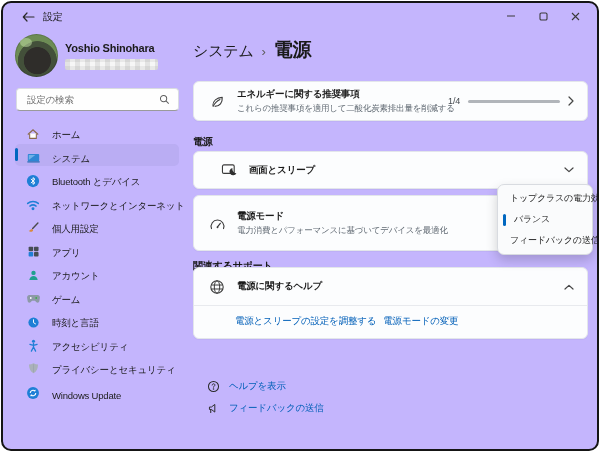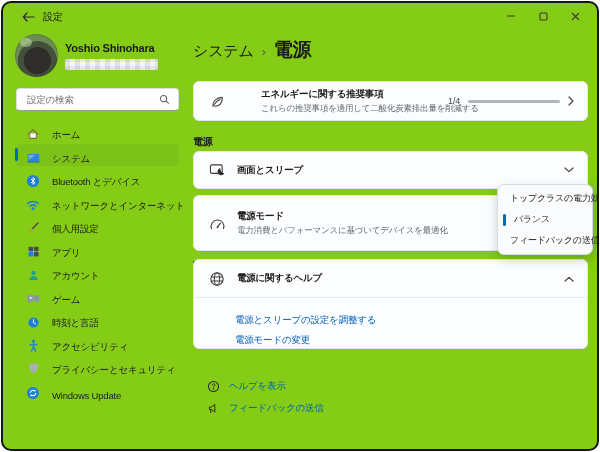--- a/index.html
+++ b/index.html
@@ -1,18 +1,18 @@
 <!DOCTYPE html>
 <html><head>
 <meta charset="utf-8">
 <style>
   html,body{margin:0;padding:0;background:#fff;font-family:"Liberation Sans","DejaVu Sans",sans-serif;}
   .stage{position:relative;width:600px;height:452px;background:#fff;overflow:hidden;}
   .win{position:absolute;left:1px;top:1px;right:1px;bottom:1px;border:2px solid #151515;border-radius:10px;
-       background:#84cc16;overflow:hidden;}
+       background:#c4b5fd;overflow:hidden;}
   *{box-sizing:border-box;letter-spacing:-0.2px;}
   
   .titlebar{position:absolute;left:0;top:0;right:0;height:28px;display:flex;align-items:center;}
   .back-btn{position:absolute;left:14px;top:4px;width:22px;height:20px;display:flex;align-items:center;justify-content:center;border-radius:4px;}
   .app-title{position:absolute;left:40px;top:7px;font-size:10px;color:#1b1b1b;}
   .win-controls{position:absolute;right:6px;top:0;height:28px;display:flex;}
   .wc{width:32px;height:26px;display:flex;align-items:center;justify-content:center;}
   
   .avatar{position:absolute;left:12px;top:31px;width:43px;height:43px;border-radius:50%;
      background:radial-gradient(circle at 52% 62%,#2f2d2a 0 38%,#43503a 40% 55%,#6d8c55 57% 78%,#86a86a 80% 100%);
@@ -53,21 +53,21 @@
   .prog-fill{height:100%;background:#0067c0;border-radius:2px;}
   .section-h{position:absolute;left:190px;font-size:10px;font-weight:bold;color:#1b1b1b;}
   
   .flyout{position:absolute;left:494px;top:181px;width:96px;background:#fafbfc;border:1px solid #d8dbe0;
      border-radius:7px;box-shadow:0 5px 12px rgba(0,0,0,.18);padding:3px;z-index:5;}
   .fly-item{position:relative;height:21px;display:flex;align-items:center;padding-left:9px;border-radius:4px;
      font-size:9px;color:#1b1b1b;white-space:nowrap;}
   .fly-item.sel{padding-left:13px;}
   .fly-item.sel::before{content:"";position:absolute;left:2px;top:4.5px;width:2.5px;height:12px;border-radius:2px;background:#0067c0;}
   
-  .help-links{border-top:1px solid #e8eaee;padding:16px 0 11px 41px;display:flex;flex-direction:column;gap:7px;}
+  .help-links{border-top:1px solid #e8eaee;padding:9px 0 11px 41px;display:flex;flex-direction:row;gap:7px;}
   .blue-link{font-size:9.5px;color:#005fb8;white-space:nowrap;}
   .footer-link{position:absolute;left:204px;display:flex;align-items:center;gap:9px;}
   .footer-link .blue-link{font-size:9.5px;}
   svg{display:block;}
 </style>
 </head>
 <body>
 <div class="stage">
 <div class="win">
 
@@ -227,21 +227,21 @@
     </div>
   </div>
 
   <div class="breadcrumb">
     <span class="bc-parent">システム</span>
     <span class="bc-sep">›</span>
     <span class="bc-current">電源</span>
   </div>
 
   <div class="card" style="top:78px;height:40px;">
-    <div class="row" style="height:100%;gap:24px;">
+    <div class="row" style="height:100%;">
       <span class="ic18">
         <svg width="17" height="17" viewBox="0 0 18 18">
               <path d="M4 13.6C4 8.2 8.2 5 14 4.6c.4 5.8-2.6 9.6-8 9.6" fill="none" stroke="#3b3b3b" stroke-width="1.2" stroke-linejoin="round"></path>
               <path d="M4.4 14.2C6 10.6 8.6 8.2 11.6 6.8" fill="none" stroke="#3b3b3b" stroke-width="1.1" stroke-linecap="round"></path>
             </svg>
       </span>
       <span class="card-text">
         <div class="card-title">エネルギーに関する推奨事項</div>
         <div class="card-sub">これらの推奨事項を適用して二酸化炭素排出量を削減する</div>
       </span>
@@ -250,21 +250,21 @@
         <span class="prog-track"><span class="prog-fill" style="width: 32%;"></span></span>
         <svg width="6" height="10" viewBox="0 0 6 10">
               <path d="M1 1l4 4-4 4" fill="none" stroke="#454545" stroke-width="1.2" stroke-linecap="round" stroke-linejoin="round"></path>
             </svg>
       </span>
     </div>
   </div>
 
   <div class="section-h" style="top:132px;">電源</div>
 
-  <div class="card" style="top:148px;height:38px;">
+  <div class="card" style="top:148px;height:38px;padding-left:12px;">
     <div class="row" style="height:100%;">
       <span class="ic18">
         <svg width="17" height="15" viewBox="0 0 18 16">
               <rect x="1.5" y="2" width="12.5" height="9" rx="1.5" fill="none" stroke="#3b3b3b" stroke-width="1.2"></rect>
               <path d="M16.4 11.2a4 4 0 1 1-4.2-6 4.8 4.8 0 0 0 4.2 6z" fill="#2f2f2f"></path>
             </svg>
       </span>
       <span class="card-text">
         <div class="card-title">画面とスリープ</div>
       </span>
@@ -293,21 +293,21 @@
   </div>
 
   <div class="flyout">
     <div class="fly-item">トップクラスの電力効率</div>
     <div class="fly-item sel">バランス</div>
     <div class="fly-item">フィードバックの送信</div>
   </div>
 
   <div class="section-h" style="top:256px;">関連するサポート</div>
 
-  <div class="card" style="top:256px;height:90px;">
+  <div class="card" style="top:264px;height:72px;">
     <div class="row" style="height:37px;">
       <span class="ic18">
         <svg width="16" height="16" viewBox="0 0 16 16">
               <circle cx="8" cy="8" r="6.2" fill="none" stroke="#3b3b3b" stroke-width="1.1"></circle>
               <ellipse cx="8" cy="8" rx="2.7" ry="6.2" fill="none" stroke="#3b3b3b" stroke-width="1"></ellipse>
               <path d="M2.2 6h11.6M2.2 10h11.6" stroke="#3b3b3b" stroke-width="1"></path>
             </svg>
       </span>
       <span class="card-text">
         <div class="card-title">電源に関するヘルプ</div>

